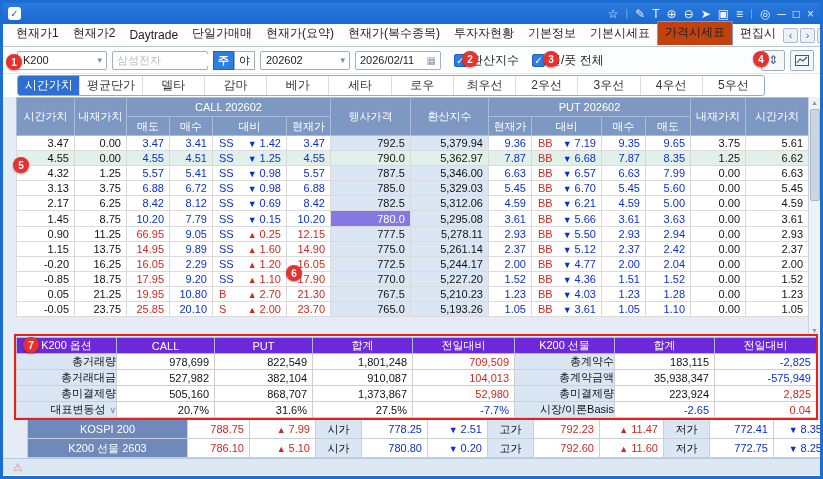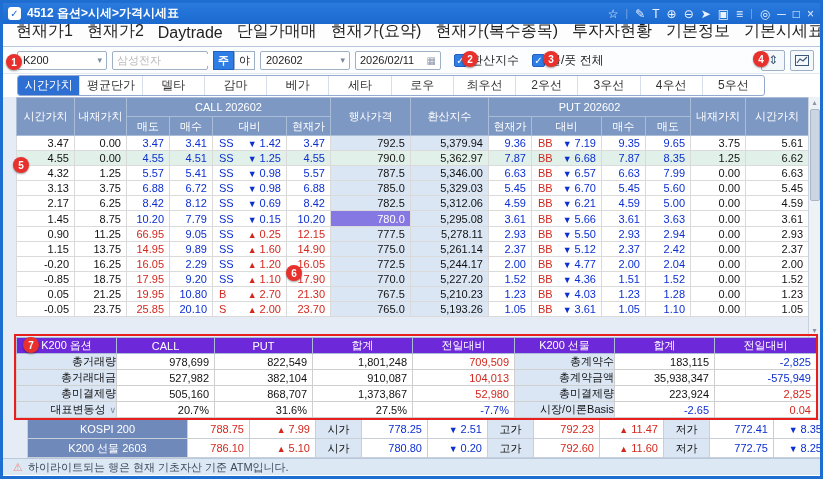--- a/index.html
+++ b/index.html
@@ -12,21 +12,21 @@
   .titlebar { height:21px; background:linear-gradient(#2a7ade,#1b69cf); display:flex; align-items:center; padding:0 6px 0 5px; }
   .logo { width:13px; height:13px; background:#fff; border-radius:3px; color:#1b69cf; font-size:10px; font-weight:bold; line-height:13px; text-align:center; margin-right:6px; }
   .wtitle { color:#fff; font-size:12px; font-weight:bold; letter-spacing:0; white-space:nowrap; }
   #title-icons { margin-left:auto; display:flex; align-items:center; gap:7px; }
   .ticon { color:#eaf2ff; font-size:12px; line-height:14px; cursor:default; }
   .tdiv { color:#7fa9e2; font-size:10px; }
 
   
   .menubar { height:23px; background:#fdfdfd; border-bottom:1px solid #b9c6da; display:flex; align-items:flex-end; padding:0 2px 0 6px; }
   #menu-tabs { display:flex; align-items:flex-end; height:100%; }
-  .mtab { font-size:16px; color:#222; padding:3px 7px 4px; white-space:nowrap; cursor:default; }
+  .mtab { font-size:12px; color:#222; padding:3px 7px 4px; white-space:nowrap; cursor:default; }
   .mtab.active { border:1px solid #7f9ac0; border-bottom:1px solid #fff; background:#c2410c; padding:2px 7px 4px; border-radius:2px 2px 0 0; }
   #menu-nav { margin-left:auto; display:flex; gap:2px; padding-bottom:3px; }
   .mnav { width:15px; height:15px; border:1px solid #a9b8cc; background:#eef2f8; color:#4a6a9a; font-size:11px; line-height:13px; text-align:center; border-radius:2px; }
 
   
   .controls { height:27px; display:flex; align-items:center; gap:5px; padding:0 6px 0 14px; background:#fcfdfe; border-bottom:1px solid #e2e8f0; }
   .field { height:19px; border:1px solid #9fb0c4; background:#fff; display:flex; align-items:center; font-size:11px; color:#222; border-radius:2px; }
   .combo { width:90px; justify-content:space-between; padding:0 4px 0 5px; }
   .combo .car { color:#7b8aa0; font-size:9px; }
   .searchbox { width:96px; padding:0 4px; }
@@ -95,21 +95,20 @@
   
   .badge { position:absolute; width:16px; height:16px; border-radius:50%; background:#e8312d; color:#fff; font-size:10px; font-weight:bold; display:flex; align-items:center; justify-content:center; box-shadow:0 1px 2px rgba(0,0,0,.4); z-index:9; }
 </style>
 </head>
 <body>
 
 <div class="window">
 
   <div class="titlebar">
     <div class="logo">✓</div>
-    <div class="wtitle">4512 옵션&gt;시세&gt;가격시세표</div>
     <div id="title-icons">
         <span class="ticon">☆</span>
         <span class="ticon tdiv">|</span>
         <span class="ticon">✎</span>
         <span class="ticon">T</span>
         <span class="ticon">⊕</span>
         <span class="ticon">⊖</span>
         <span class="ticon">➤</span>
         <span class="ticon">▣</span>
         <span class="ticon">≡</span>
@@ -679,21 +678,20 @@
             <td class="num r"><span class="arr">▲</span><span>11.60</span></td>
             <td class="ilabel">저가</td>
             <td class="num b">772.75</td>
             <td class="num b"><span class="arr">▼</span><span>8.25</span></td>
           </tr>
         </tbody>
     </table>
 
     <div class="footer">
       <span class="warnicon">⚠</span>
-      <span>하이라이트되는 행은 현재 기초자산 기준 ATM입니다.</span>
     </div>
   </div>
 
   <div id="badges">
       <div class="badge" style="left: 3px; top: 51px;">1</div>
       <div class="badge" style="left: 459px; top: 48px;">2</div>
       <div class="badge" style="left: 540px; top: 48px;">3</div>
       <div class="badge" style="left: 750px; top: 48px;">4</div>
       <div class="badge" style="left: 10px; top: 154px;">5</div>
       <div class="badge" style="left: 283px; top: 262px;">6</div>

